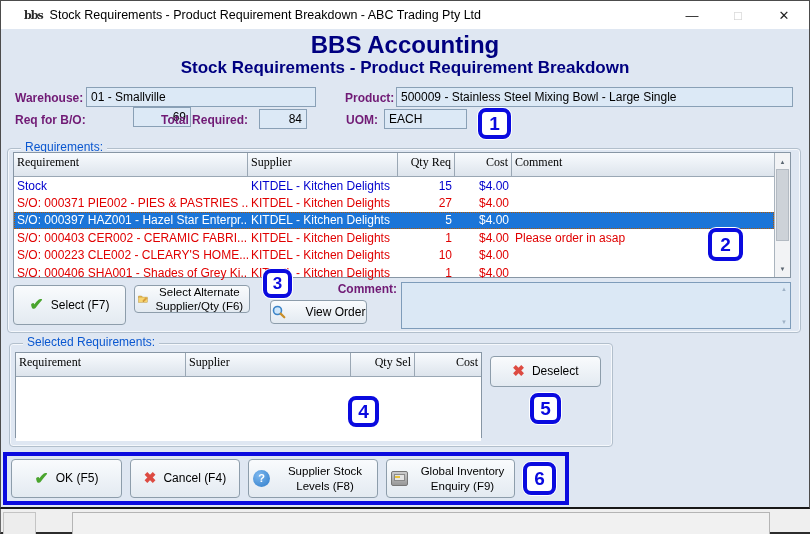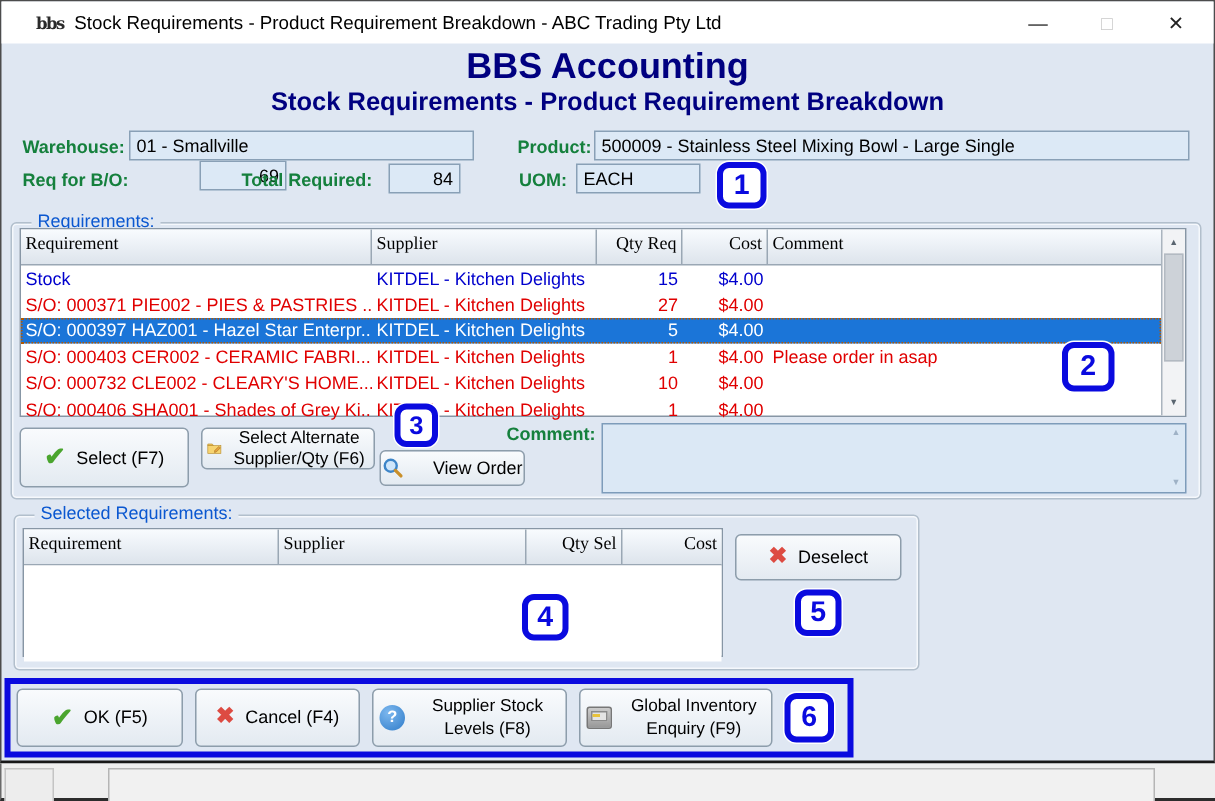--- a/index.html
+++ b/index.html
@@ -20,21 +20,21 @@
              font-size:13px; color:#222; }
   .win-btn.disabled { color:#c9c9c9; }
 
   
   .app-title { position:absolute; top:30px; left:0; right:0; text-align:center;
                font-size:24px; font-weight:bold; color:#000080; }
   .sub-title { position:absolute; top:57px; left:0; right:0; text-align:center;
                font-size:17px; font-weight:bold; color:#000080; }
 
   
-  .lbl { position:absolute; font-size:12px; font-weight:bold; color:#15803d; white-space:nowrap; }
+  .lbl { position:absolute; font-size:12px; font-weight:bold; color:#701a75; white-space:nowrap; }
   .field { position:absolute; height:20px; background:#dce9f6; border:1px solid #89a0b6;
            font-size:12px; color:#000; padding:2px 4px; line-height:15px;
            white-space:nowrap; overflow:hidden; }
   .num { text-align:right; }
 
   
   .group { position:absolute; border:1px solid #b2bfcc; border-radius:4px;
            box-shadow: inset 0 0 0 1px #f5f8fc; }
   .group-label { position:absolute; top:-8px; left:14px; background:#dfe7f2; padding:0 4px;
                  font-size:12px; color:#0a57d0; }
@@ -178,21 +178,21 @@
           <div class="td cw-com"></div>
         </div>
         <div class="tr r-back">
           <div class="td cw-req">S/O: 000403 CER002 - CERAMIC FABRI...</div>
           <div class="td cw-sup">KITDEL - Kitchen Delights</div>
           <div class="td cw-qty">1</div>
           <div class="td cw-cost">$4.00</div>
           <div class="td cw-com">Please order in asap</div>
         </div>
         <div class="tr r-back">
-          <div class="td cw-req">S/O: 000732 CLE002 - CLEARY'S HOME...</div>
+          <div class="td cw-req">S/O: 000223 CLE002 - CLEARY'S HOME...</div>
           <div class="td cw-sup">KITDEL - Kitchen Delights</div>
           <div class="td cw-qty">10</div>
           <div class="td cw-cost">$4.00</div>
           <div class="td cw-com"></div>
         </div>
         <div class="tr r-back">
           <div class="td cw-req">S/O: 000406 SHA001 - Shades of Grey Ki...</div>
           <div class="td cw-sup">KITDEL - Kitchen Delights</div>
           <div class="td cw-qty">1</div>
           <div class="td cw-cost">$4.00</div>
@@ -217,21 +217,21 @@
       <svg width="18" height="14" viewBox="0 0 18 14">
         <path d="M1 3.5 L1 1.5 L6.5 1.5 L8 3.5 Z" fill="#f5c95c" stroke="#b98e2f" stroke-width="0.8"></path>
         <rect x="1" y="3.5" width="16" height="9.5" fill="#f7d470" stroke="#b98e2f" stroke-width="0.8"></rect>
         <path d="M9.5 9.5 L14.5 4.5 L16.3 6.3 L11.3 11.3 L9.2 11.8 Z" fill="#e8a33d" stroke="#9a6b1f" stroke-width="0.7"></path>
       </svg>
       <span>Select Alternate Supplier/Qty (F6)</span>
     </div>
 
     <div class="badge" style="left:262px; top:268px; width:29px; height:29px; font-size:17px;">3</div>
 
-    <div class="btn btn-sm" style="left:252px; top:299px; width:97px; height:24px; gap:20px;">
+    <div class="btn btn-sm" style="left:269px; top:299px; width:97px; height:24px; gap:20px;">
       <svg width="14" height="14" viewBox="0 0 14 14">
         <circle cx="5.5" cy="5.5" r="4" fill="#cfe6fa" stroke="#3d85c8" stroke-width="1.6"></circle>
         <line x1="8.6" y1="8.6" x2="12.3" y2="12.3" stroke="#c98f2a" stroke-width="2.2" stroke-linecap="round"></line>
       </svg>
       <span>View Order</span>
     </div>
 
     <span class="lbl" style="left:318px; top:281px; width:78px; text-align:right;">Comment:</span>
     <div class="comment-box">
       <span style="font-size:12px; padding:2px 4px; display:block;"></span>

